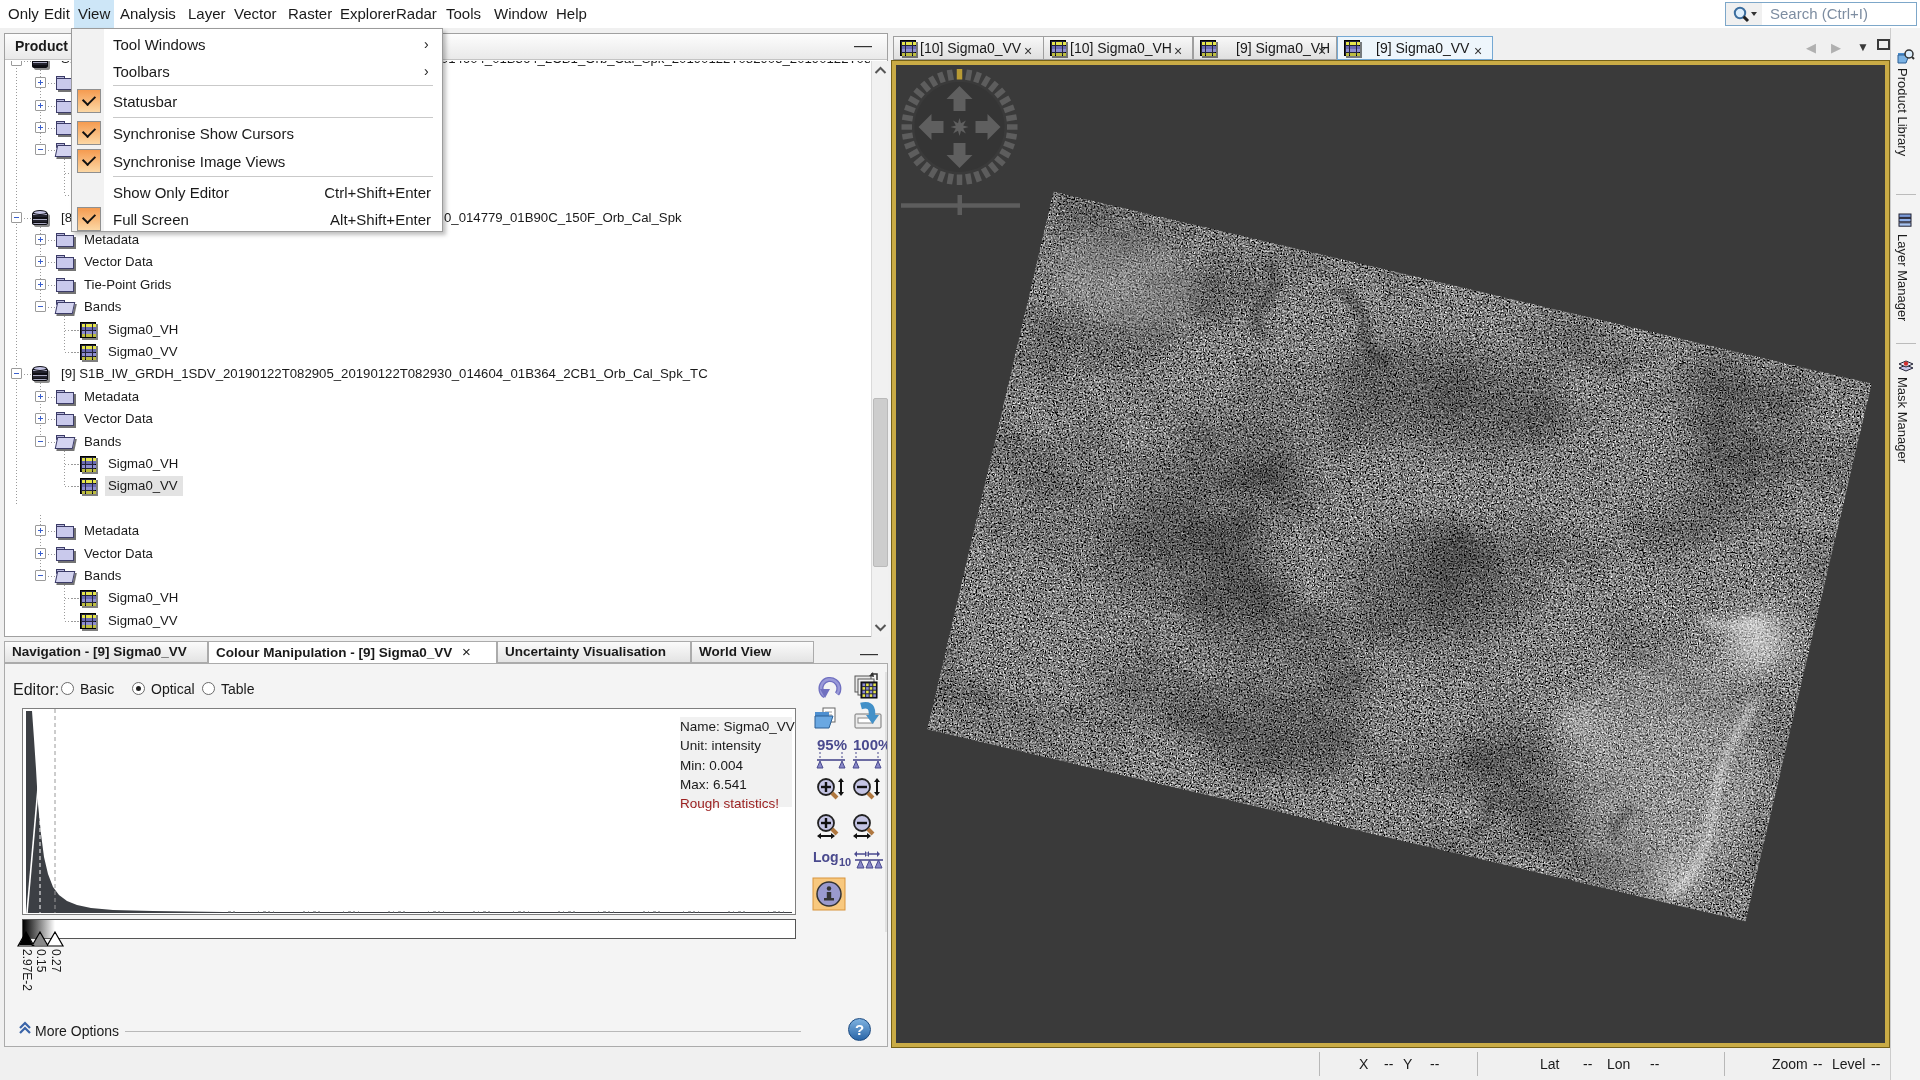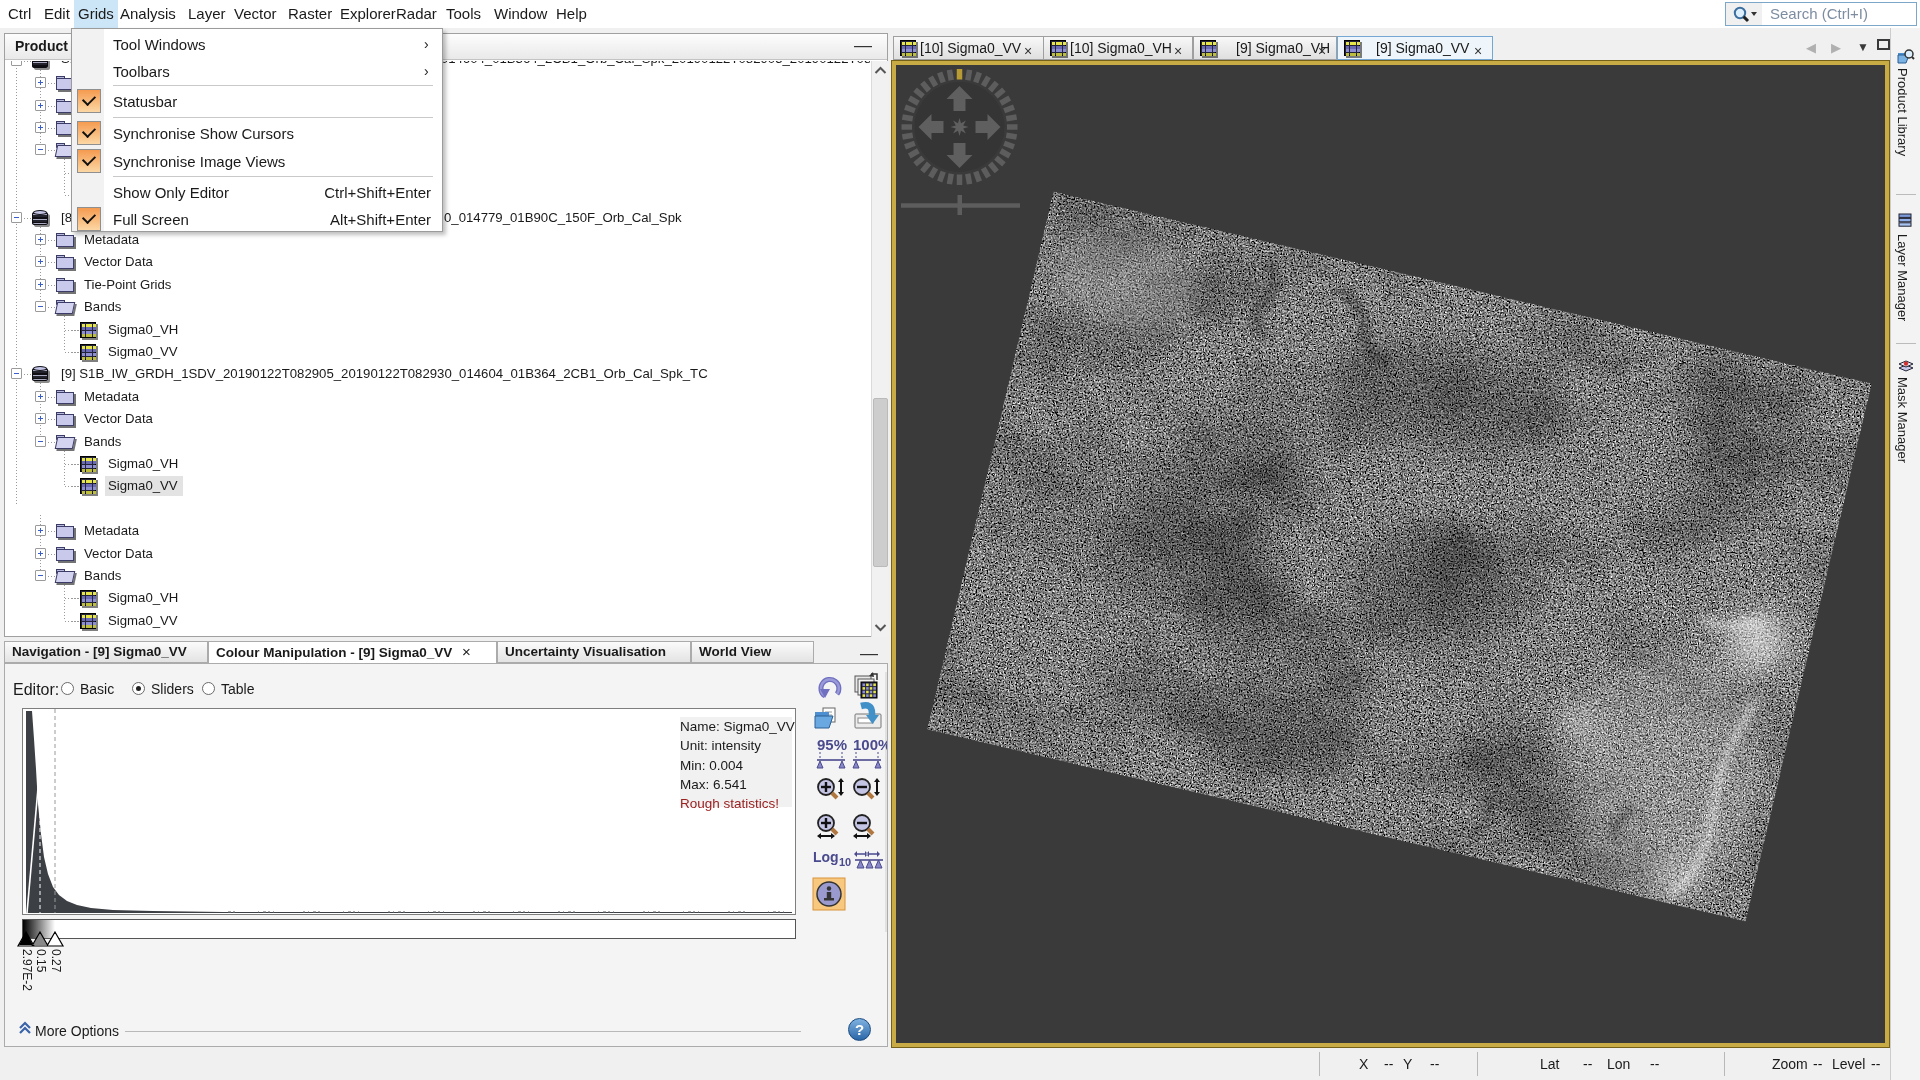--- a/index.html
+++ b/index.html
@@ -91,23 +91,23 @@
   #vmenu .sepp { position:absolute; left:41px; width:320px; height:1px; background:#c9c9c9; }
   #vmenu .arr { position:absolute; left:352px; font-size:14px; color:#222; }
   .chk { position:absolute; left:5px; width:24px; height:24px; border:1px solid #8f8f8f;
      background:linear-gradient(#f59b50,#fcd7a4); }
   .chk:before { content:""; position:absolute; left:5px; top:5px; width:10px; height:6px;
      border-left:2.6px solid #111; border-bottom:2.6px solid #111; transform:rotate(-45deg); }
 </style>
 </head>
 <body>
 <div id="menubar">
-    <div class="mi" style="left: 4px;">Ctrl</div>
+    <div class="mi" style="left: 4px;">Only</div>
     <div class="mi" style="left: 40px;">Edit</div>
-    <div class="mi hl" style="left: 74px;">Grids</div>
+    <div class="mi hl" style="left: 74px;">View</div>
     <div class="mi" style="left: 116px;">Analysis</div>
     <div class="mi" style="left: 184px;">Layer</div>
     <div class="mi" style="left: 230px;">Vector</div>
     <div class="mi" style="left: 284px;">Raster</div>
     <div class="mi" style="left: 336px;">Explorer</div>
     <div class="mi" style="left: 392px;">Radar</div>
     <div class="mi" style="left: 442px;">Tools</div>
     <div class="mi" style="left: 490px;">Window</div>
     <div class="mi" style="left: 552px;">Help</div>
   </div>
@@ -488,21 +488,21 @@
     <div class="btab" style="left:0px;width:204px">Navigation - [9] Sigma0_VV</div>
     <div class="btab act" style="left:204px;width:289px">Colour Manipulation - [9] Sigma0_VV <span style="font-weight:normal;font-size:15px;margin-left:6px">×</span></div>
     <div class="btab" style="left:493px;width:194px">Uncertainty Visualisation</div>
     <div class="btab" style="left:687px;width:123px">World View</div>
     <div style="position:absolute;left:856px;top:2px;font-size:18px;color:#333">—</div>
     <div id="bbody">
       <div style="position:absolute;left:8px;top:17px;font-size:16px">Editor:</div>
       <div class="radio" style="left:56px;top:18px"></div>
       <div style="position:absolute;left:75px;top:17px;font-size:14px">Basic</div>
       <div class="radio on" style="left:127px;top:18px"></div>
-      <div style="position:absolute;left:146px;top:17px;font-size:14px">Sliders</div>
+      <div style="position:absolute;left:146px;top:17px;font-size:14px">Optical</div>
       <div class="radio" style="left:197px;top:18px"></div>
       <div style="position:absolute;left:216px;top:17px;font-size:14px">Table</div>
       <div id="plot"><svg width="772" height="206" viewBox="0 0 772 206">
           <rect x="657" y="8" width="112" height="90" fill="#f1f1f1"></rect>
           <path d="M3,204 L3,204 L3,2 L9,2 L11,30 L13,60 L15,95 L18,125 L21,148 L25,165 L30,178 L36,186 L44,192 L54,196 L68,199 L90,201 L130,202 L200,203 L769,203 L769,204 Z" fill="#3c3f44"></path>
           <rect x="205" y="202.5" width="3" height="1.5" fill="#55585c"></rect>
           <rect x="210" y="202.5" width="2" height="1.5" fill="#55585c"></rect>
           <rect x="235" y="202.5" width="1" height="1.5" fill="#55585c"></rect>
           <rect x="240" y="202.5" width="3" height="1.5" fill="#55585c"></rect>
           <rect x="245" y="202.5" width="2" height="1.5" fill="#55585c"></rect>

